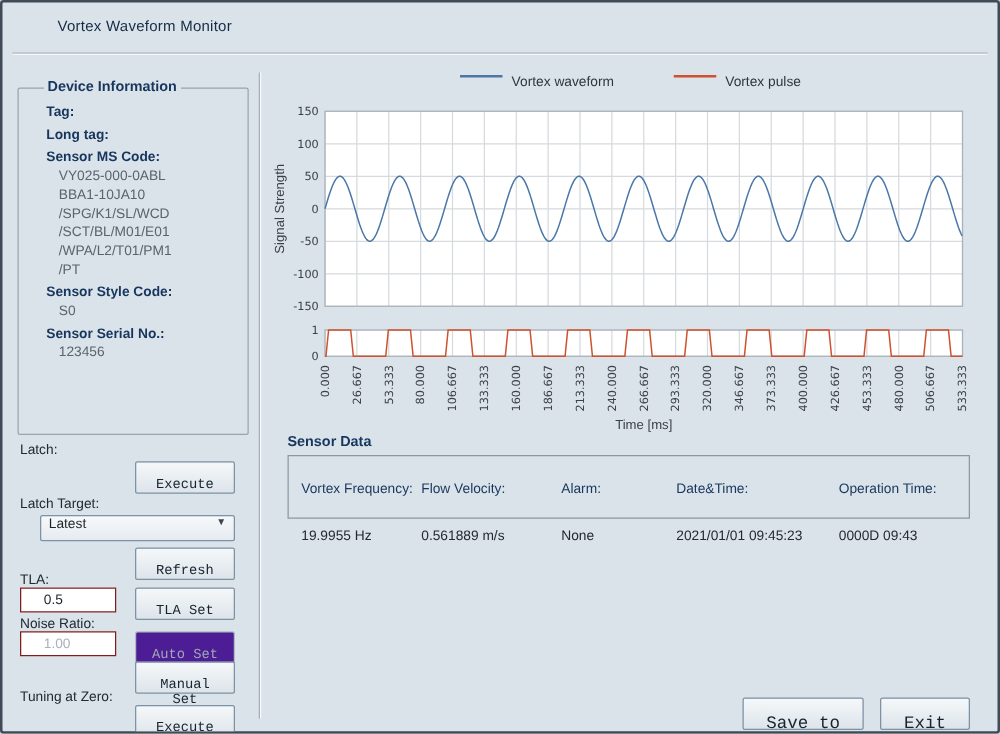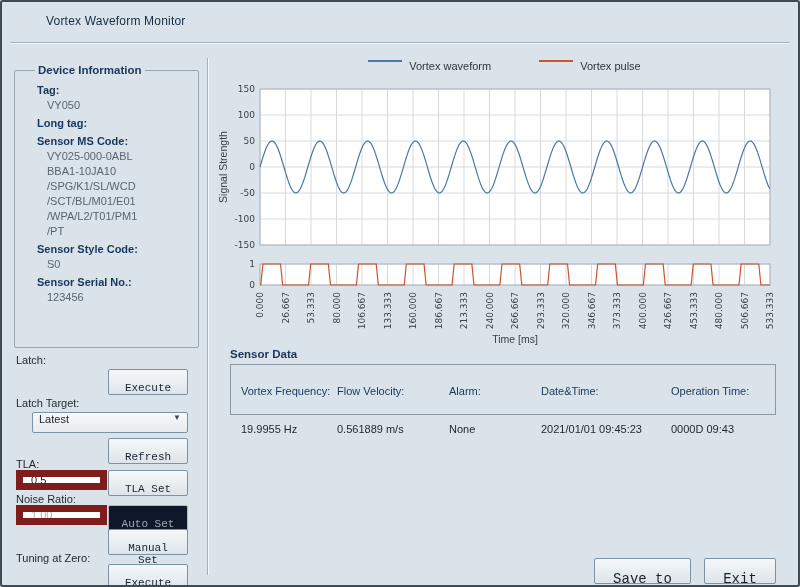--- a/index.html
+++ b/index.html
@@ -8,23 +8,23 @@
   .window{position:relative;width:800px;height:587px;background:#dbe3ea;border:2px solid #3e4a55;border-radius:3px;overflow:hidden}
   .title{position:absolute;left:44px;top:12px;font-size:12px;font-weight:400;color:#152c44;letter-spacing:.2px}
   .title-sep{position:absolute;left:8px;right:8px;top:40px;height:2px;border-top:1px solid #a6b0b8;border-bottom:1px solid #f6f9fb}
   .vsep{position:absolute;left:205px;top:56px;bottom:10px;width:2px;border-left:1px solid #a6b0b8;border-right:1px solid #f6f9fb}
   fieldset.groupbox{position:absolute;left:12px;top:62px;width:185px;height:284px;margin:0;padding:2px 18px;border:1px solid #99a4ad;border-radius:2px}
   fieldset.groupbox legend{font-size:11.5px;font-weight:700;color:#17365d;padding:0 3px;margin-left:2px}
   .dev-label{font-size:11px;font-weight:700;color:#17365d;margin:6px 0 3px 4px}
   .dev-value{font-size:11px;color:#59646d;margin:3px 0 3px 14px}
   .lbl{position:absolute;font-size:11px;color:#222a31}
   .btn{position:absolute;width:80px;height:21px;font-family:Liberation Mono, monospace;font-size:11px;color:#17242f;background:linear-gradient(#f5f8fa,#dde4ea);border:1px solid #7e92a5;border-radius:2px;padding:12px;cursor:pointer}
-  .btn.disabled{color:#9fa9b2;border-color:#b0bac2;background:#0f172a;cursor:default}
+  .btn.disabled{color:#9fa9b2;border-color:#b0bac2;background:#4c1d95;cursor:default}
   .btn.big{height:21px;font-size:14px}
-  .tb{position:absolute;width:91px;height:20px;border:7px solid #7f1d1d;background:#fff;font-family:"Liberation Sans",sans-serif;font-size:11px;color:#1c2329;padding:2px 8px}
+  .tb{position:absolute;width:77px;height:20px;border:1px solid #7f1d1d;background:#fff;font-family:"Liberation Sans",sans-serif;font-size:11px;color:#1c2329;padding:2px 18px}
   .tb.disabled{color:#a9b2ba}
   .dropdown{position:absolute;left:30px;top:410px;width:156px;height:21px;background:linear-gradient(#f7f9fb,#e6ebf0);border:1px solid #7e92a5;border-radius:2px;display:flex;justify-content:space-between;padding:0 6px;font-size:11px;color:#1c2329;cursor:pointer}
   .dropdown .caret{font-size:8px;color:#3c4650}
   .legend{position:absolute;left:215px;top:58px;width:575px;display:flex;justify-content:center;gap:48px}
   .legend-item{display:flex;align-items:flex-start;gap:7px}
   .legend-line{display:inline-block;width:34px;height:2px}
   .legend-label{font-size:11px;color:#2e363d}
   .chart{position:absolute;left:215px;top:76px}
   #chart-svg text.tick{font-family:"DejaVu Sans",sans-serif;font-size:9px;fill:#3a4147}
   #chart-svg text.axis-label{font-family:"Liberation Sans",sans-serif;font-size:10.5px;fill:#3a4147}
@@ -39,21 +39,20 @@
 <div class="window">
 
   <div class="title">Vortex Waveform Monitor</div>
   <div class="title-sep"></div>
   <div class="vsep"></div>
 
   <fieldset class="groupbox">
     <legend>Device Information</legend>
     <div id="device-fields">
         <div class="dev-label">Tag:</div>
-        <div class="dev-value">VY050</div>
         <div class="dev-label">Long tag:</div>
         <div class="dev-label">Sensor MS Code:</div>
         <div class="dev-value">VY025-000-0ABL</div>
         <div class="dev-value">BBA1-10JA10</div>
         <div class="dev-value">/SPG/K1/SL/WCD</div>
         <div class="dev-value">/SCT/BL/M01/E01</div>
         <div class="dev-value">/WPA/L2/T01/PM1</div>
         <div class="dev-value">/PT</div>
         <div class="dev-label">Sensor Style Code:</div>
         <div class="dev-value">S0</div>

